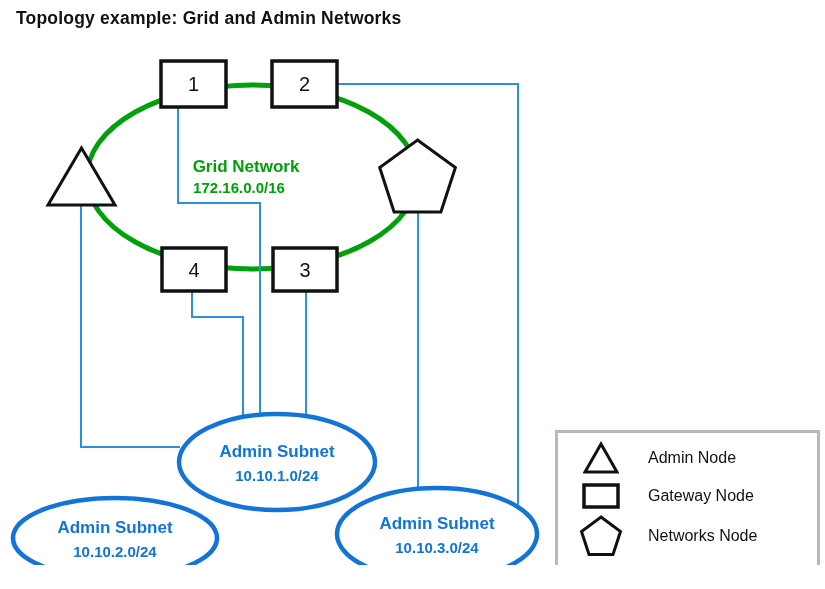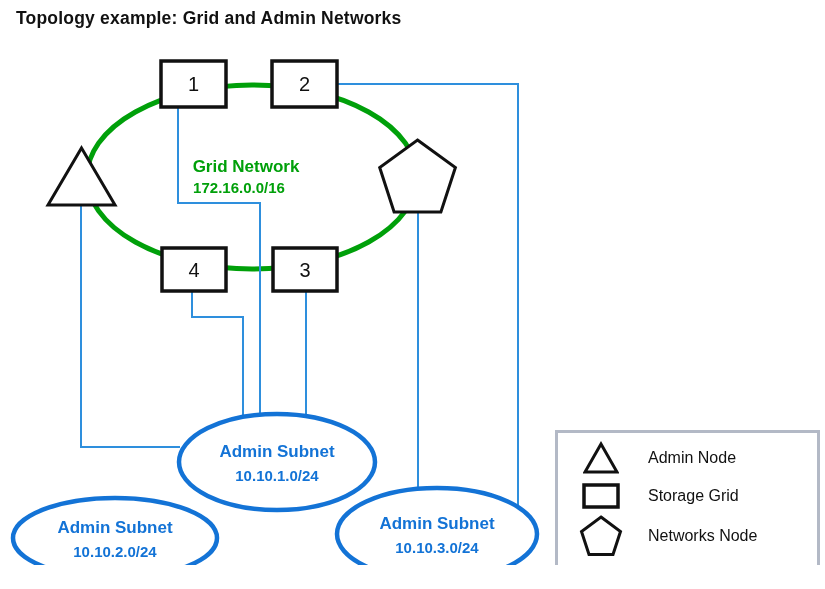--- a/index.html
+++ b/index.html
@@ -85,21 +85,21 @@
         </svg>
       </span>
       <span class="legend-label">Admin Node</span>
     </div>
     <div class="legend-row">
       <span class="legend-icon">
         <svg width="38" height="26" viewBox="0 0 38 26">
           <rect x="2" y="2" width="34" height="22" fill="#fff" stroke="#111" stroke-width="3.5"></rect>
         </svg>
       </span>
-      <span class="legend-label">Storage Grid</span>
+      <span class="legend-label">Gateway Node</span>
     </div>
     <div class="legend-row">
       <span class="legend-icon">
         <svg width="44" height="42" viewBox="0 0 44 42">
           <polygon points="22,2 41.5,16.5 34,39.5 10,39.5 2.5,16.5" fill="#fff" stroke="#111" stroke-width="3"></polygon>
         </svg>
       </span>
       <span class="legend-label">Networks Node</span>
     </div>
   </div>

